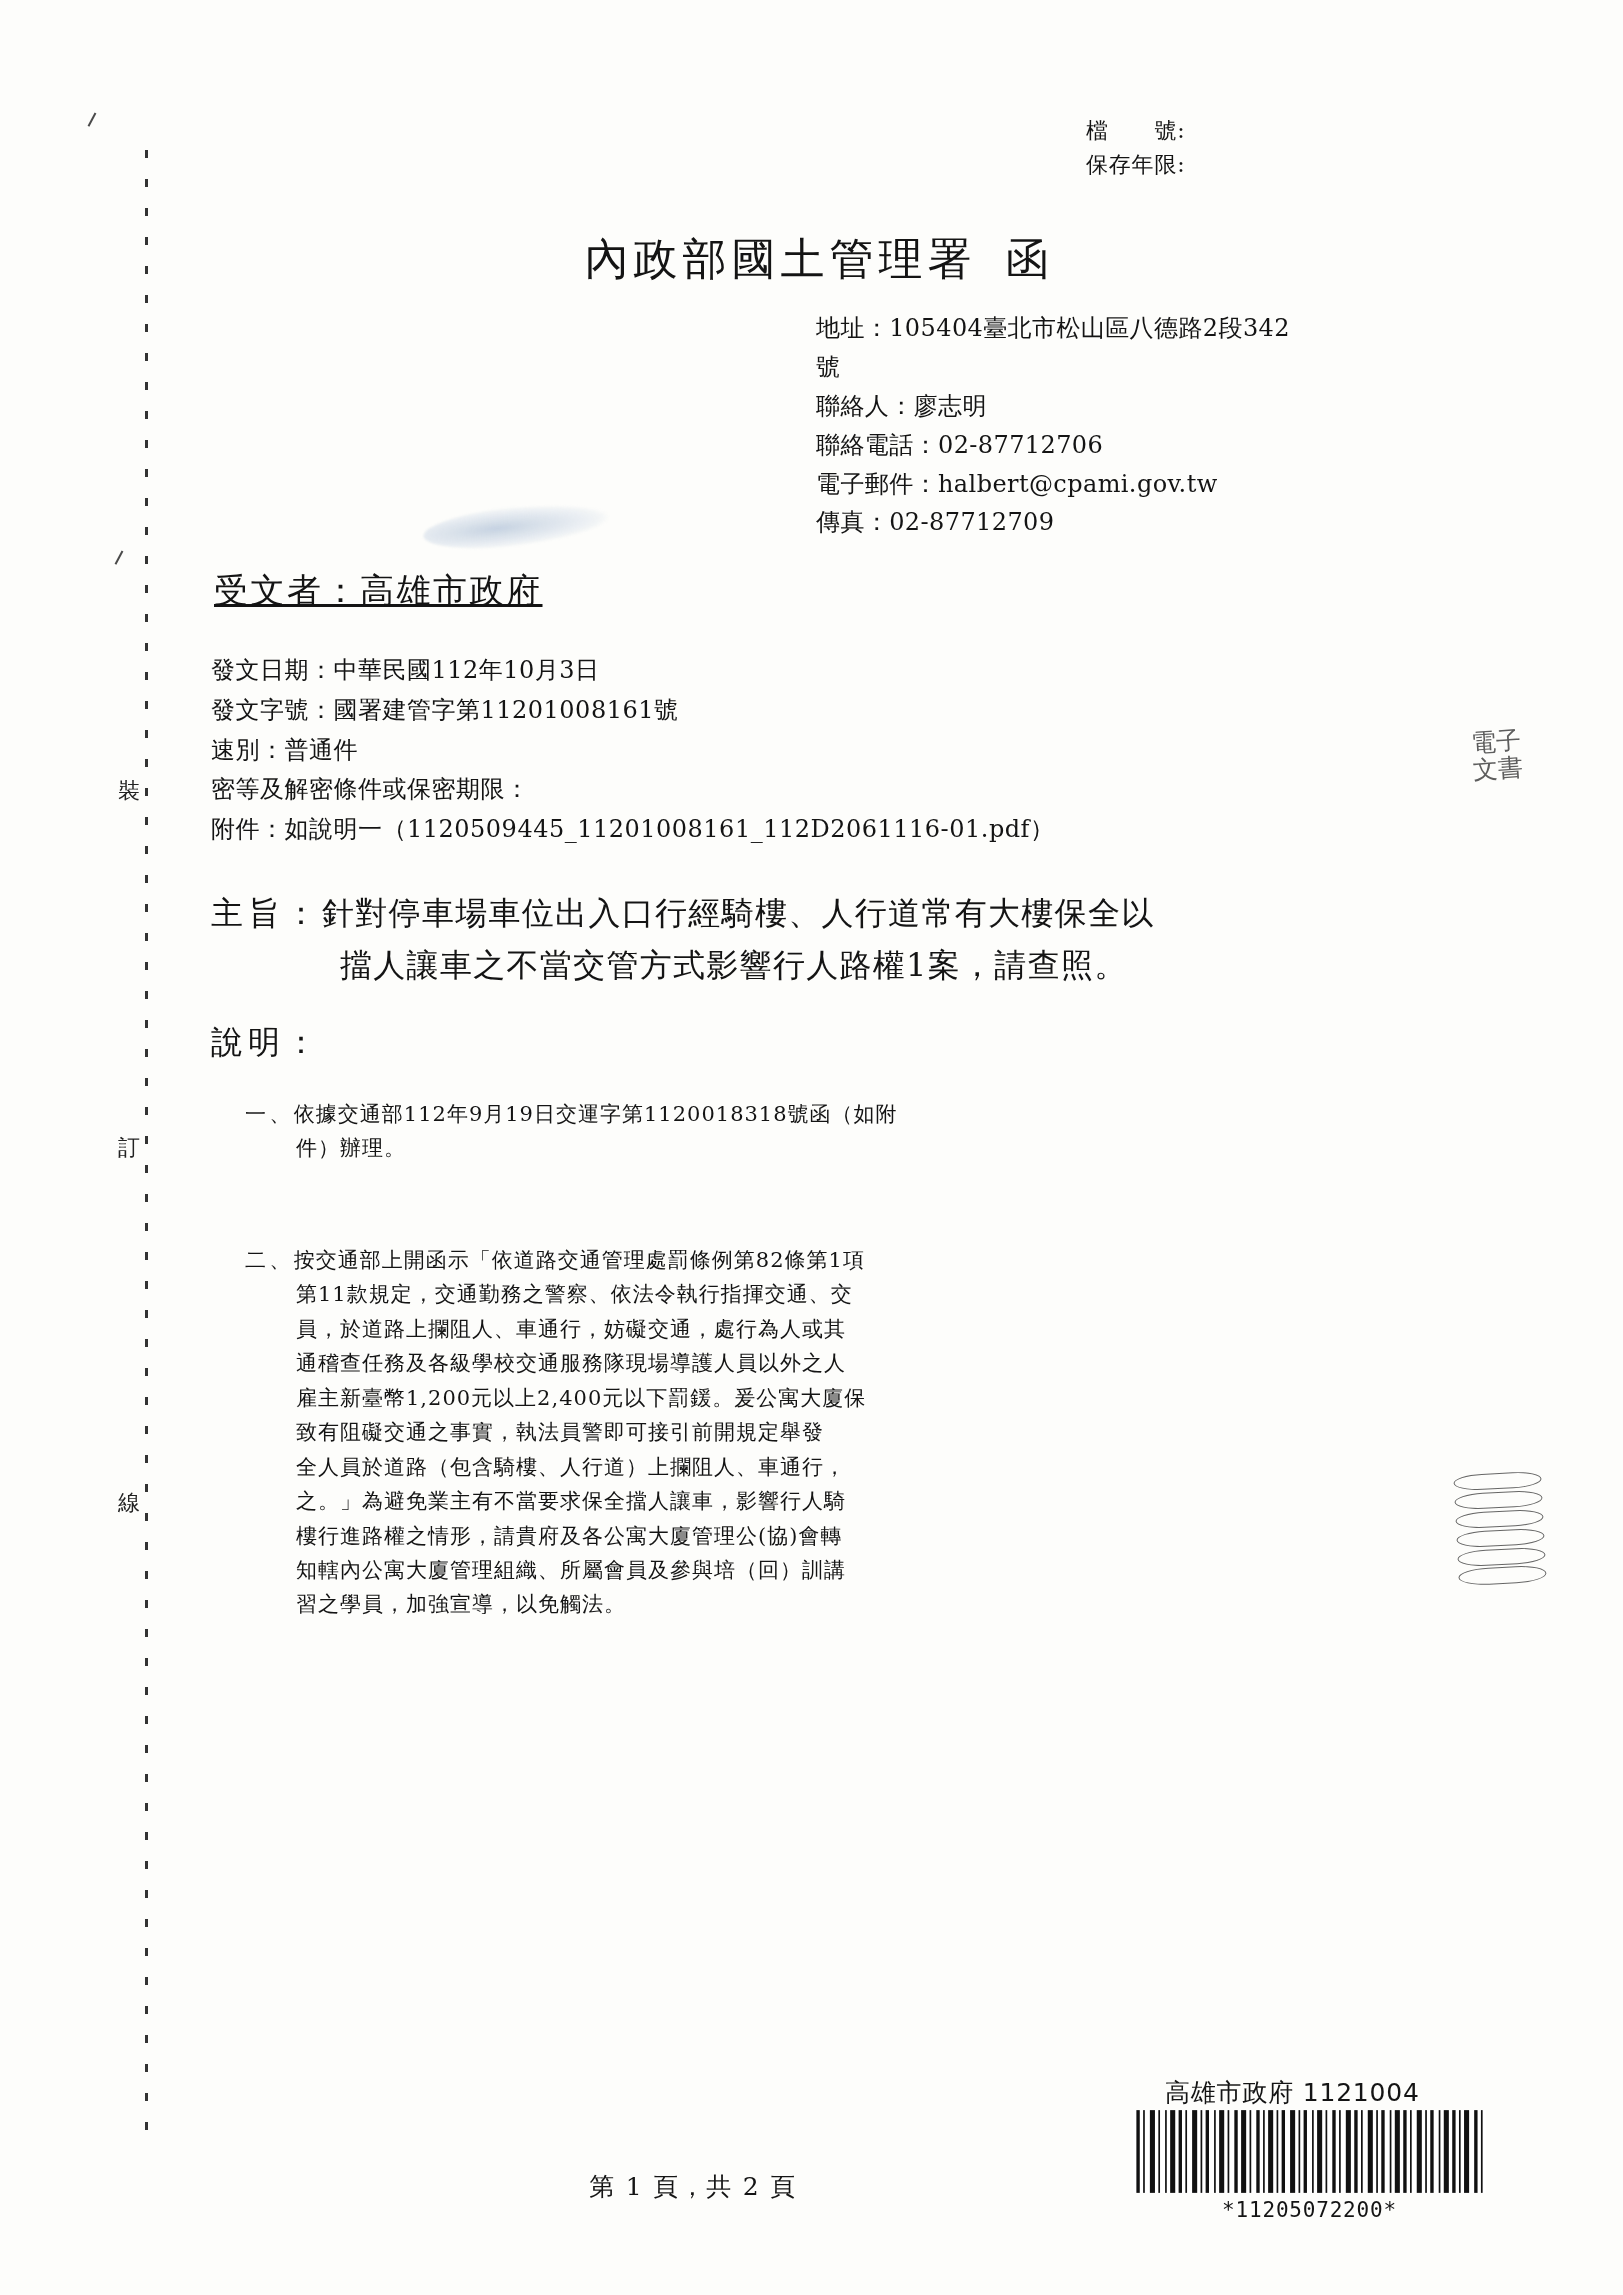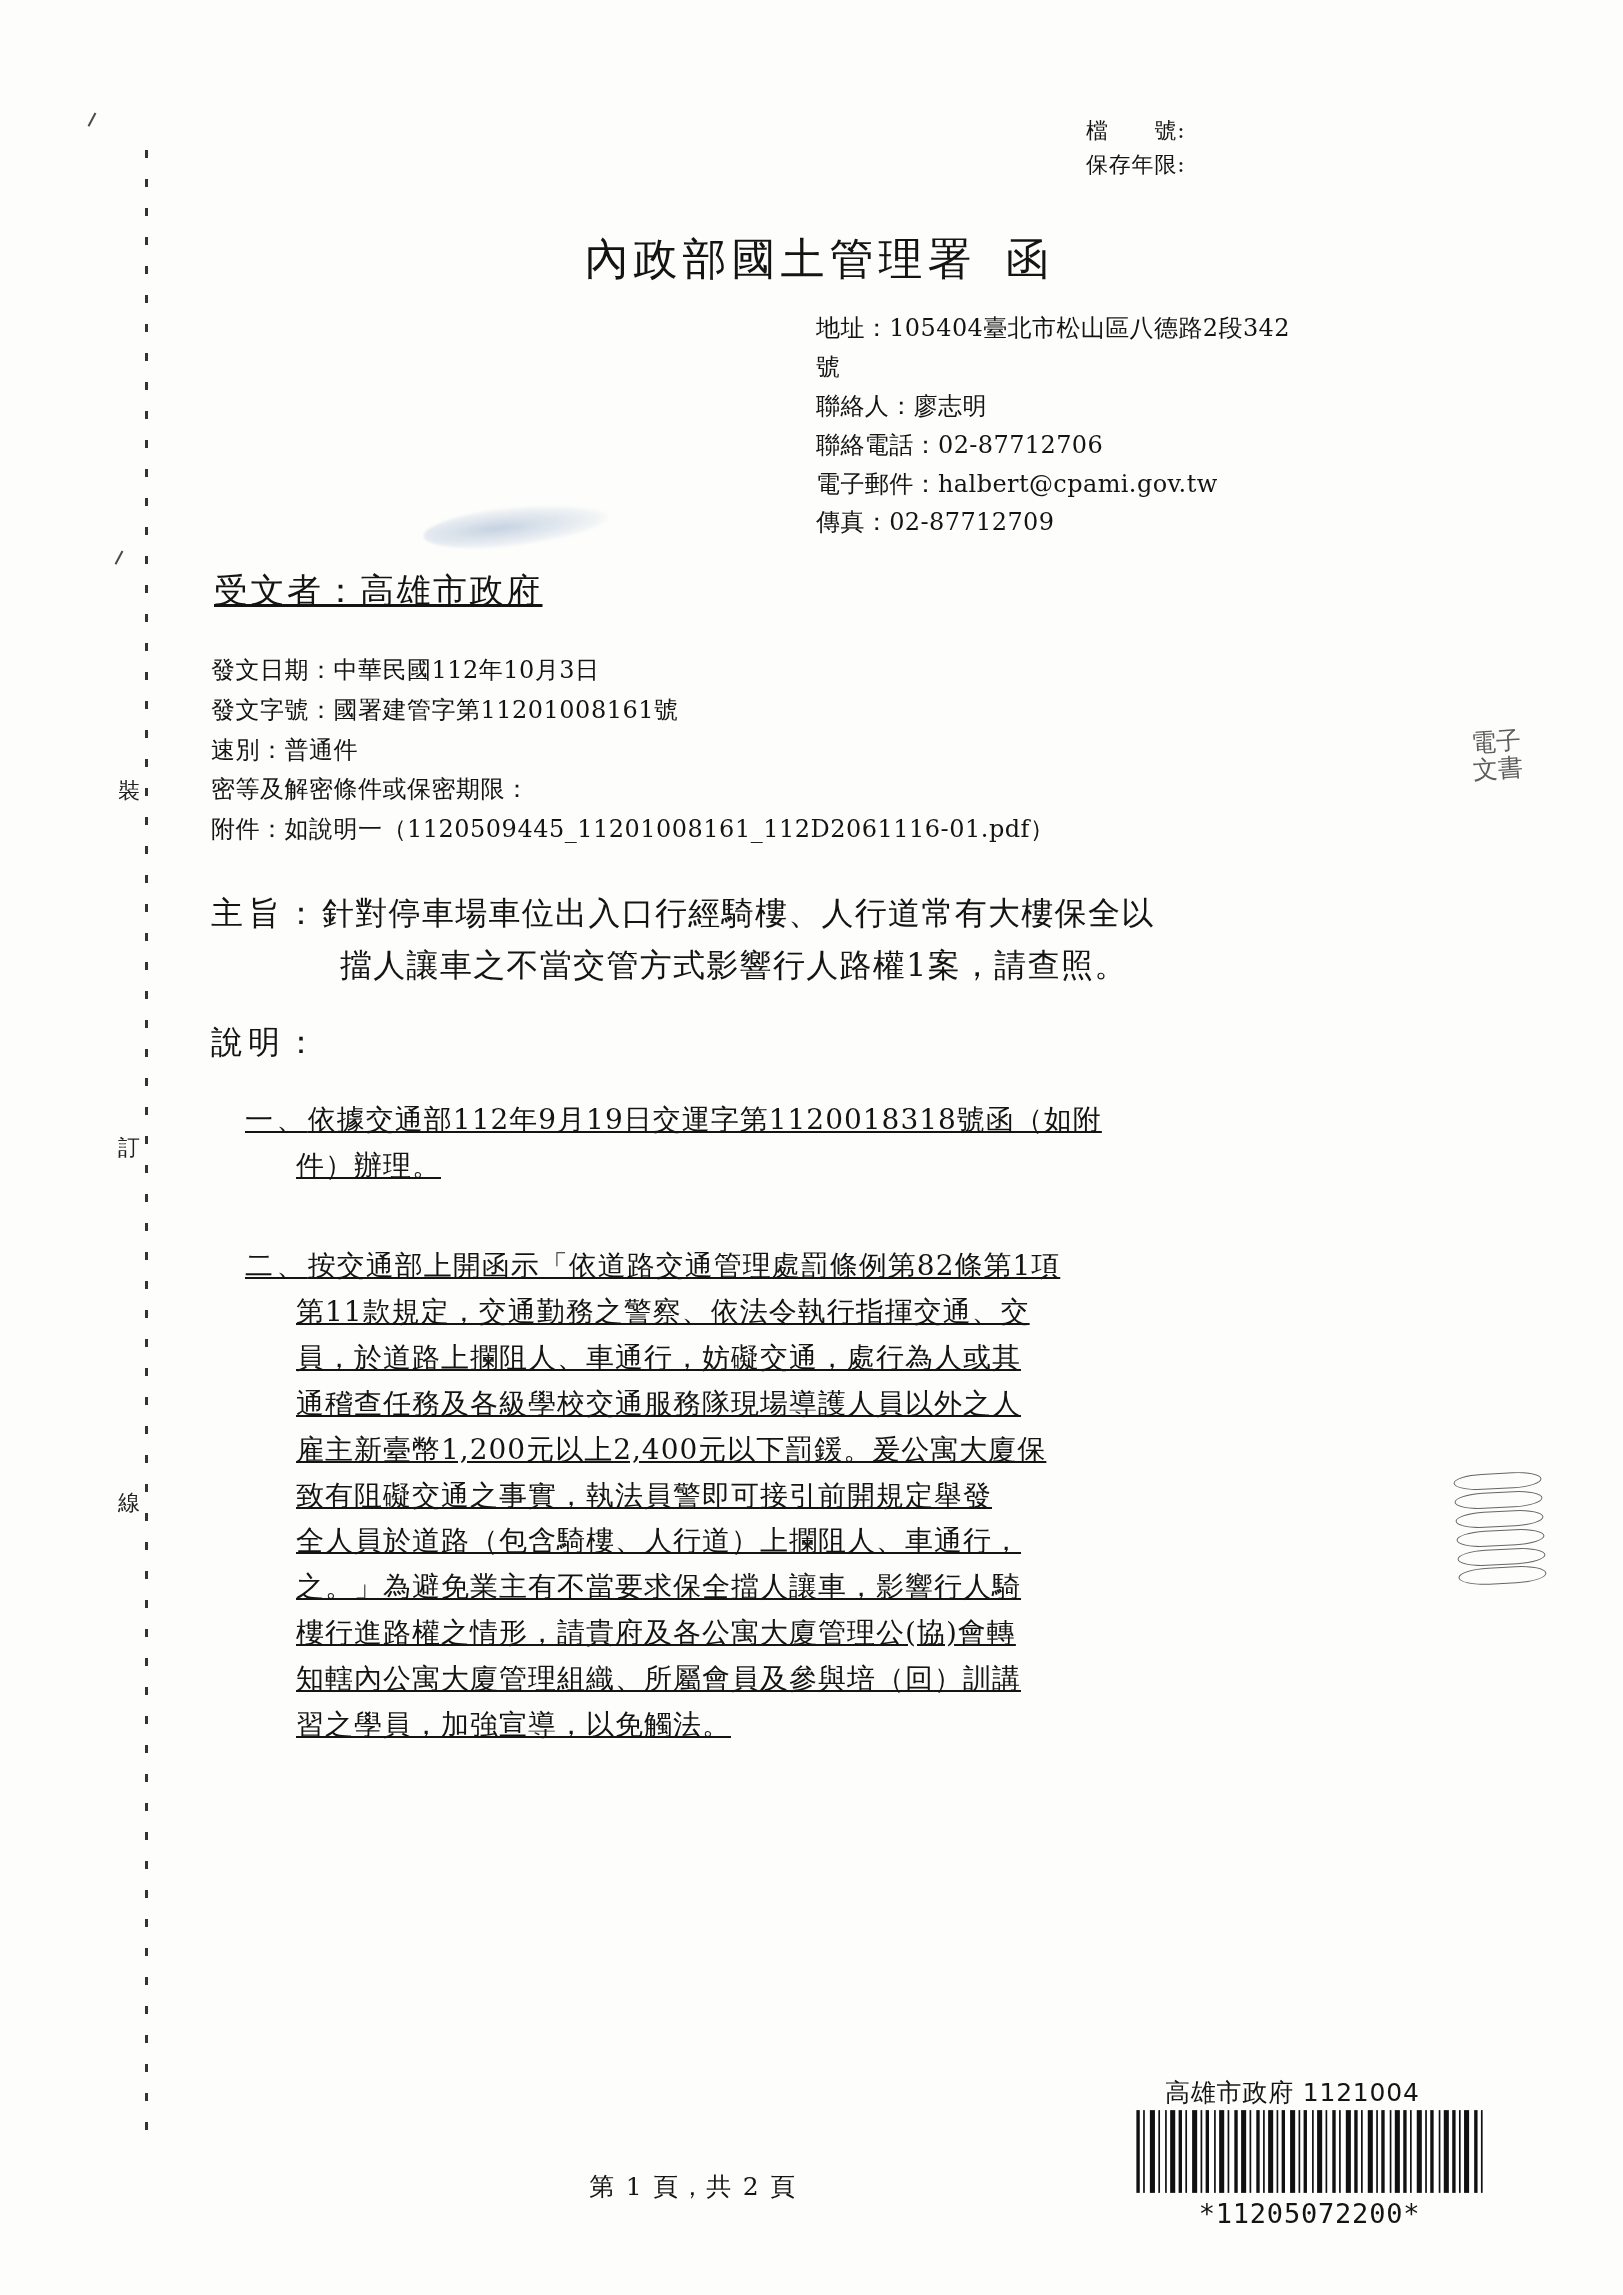--- a/index.html
+++ b/index.html
@@ -92,24 +92,23 @@
   
   .explain-label {
     position: absolute;
     left: 211px;
     top: 1021px;
     font-size: 32px;
     letter-spacing: 5px;
   }
   .item {
     position: absolute;
-    font-size: 28px;
+    font-size: 21px;
     line-height: 1.64;
     letter-spacing: 1px;
-    text-decoration: underline;
   }
   .item-1 { left: 245px; top: 1097px; width: 1175px; }
   .item-2 { left: 245px; top: 1243px; width: 1184px; }
   .item .num { letter-spacing: 3.4px; }
   .item .body { display: inline; }
   .item .cont { display: block; margin-left: 51px; }
 
   
   .page-no {
     position: absolute;
@@ -138,21 +137,21 @@
     height: 83px;
   }
   .barcode svg { display: block; }
   .barcode-text {
     position: absolute;
     left: 1133px;
     top: 2198px;
     width: 353px;
     text-align: center;
     font-family: "DejaVu Sans Mono", "Liberation Mono", monospace;
-    font-size: 27px;
+    font-size: 21px;
     letter-spacing: 0.8px;
   }
 
   
   .bind-dots {
     position: absolute;
     left: 145px;
     top: 150px;
     width: 3.4px;
     height: 1995px;

